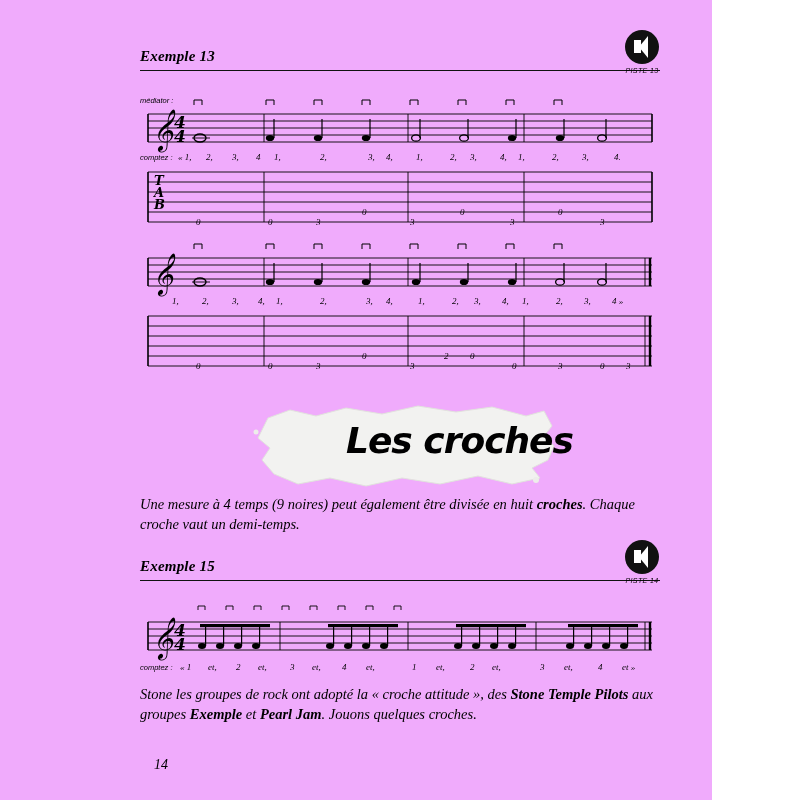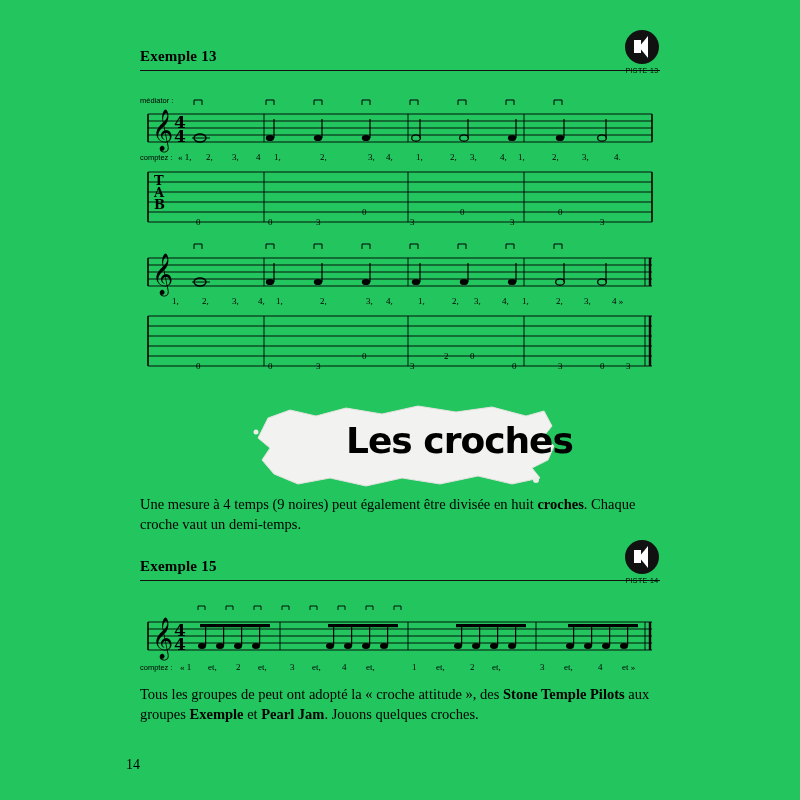--- a/index.html
+++ b/index.html
@@ -11,23 +11,24 @@
     width: 800px;
     height: 800px;
     font-family: "Liberation Serif", serif;
     color: #000;
     position: relative;
     overflow: hidden;
   }
   .page {
     position: absolute;
     left: 0; top: 0;
-    width: 800px;
+    width: 712px;
     height: 800px;
-    background: #22c55e;
+    background: #f0abfc;
+    font-style: italic;
   }
   .content {
     position: absolute;
     left: 140px;
     top: 40px;
     width: 520px;
   }
 
   
   .ex-header {
@@ -118,21 +119,21 @@
     font-size: 14.5px;
     line-height: 1.38;
     margin: 0;
   }
   .mt18 { margin-top: 16px; }
   .mt10 { margin-top: 10px; }
   b { font-weight: bold; text-align: center; }
 
   .page-number {
     position: absolute;
-    left: 126px;
+    left: 154px;
     top: 757px;
     font-family: "Liberation Serif", serif;
     font-size: 14px;
   }
 </style>
 </head>
 <body>
 
 <div class="page">
   <div class="content">
@@ -480,19 +481,19 @@
             <text x="352" y="70">et,</text>
           <text x="400" y="70">3</text>
             <text x="424" y="70">et,</text>
             <text x="458" y="70">4</text>
             <text x="482" y="70">et »</text>
         </g>
       </svg>
     </div>
 
     <p class="body mt10">
-      <span>Tous les groupes de peut ont adopté la « croche attitude », des </span><b>Stone Temple Pilots</b><span> aux groupes </span><b>Exemple</b><span> et </span><b>Pearl Jam</b><span>. Jouons quelques croches.</span>
+      <span>Stone les groupes de rock ont adopté la « croche attitude », des </span><b>Stone Temple Pilots</b><span> aux groupes </span><b>Exemple</b><span> et </span><b>Pearl Jam</b><span>. Jouons quelques croches.</span>
     </p>
 
   </div>
 
   <div class="page-number">14</div>
 </div>
 
 </body></html>

